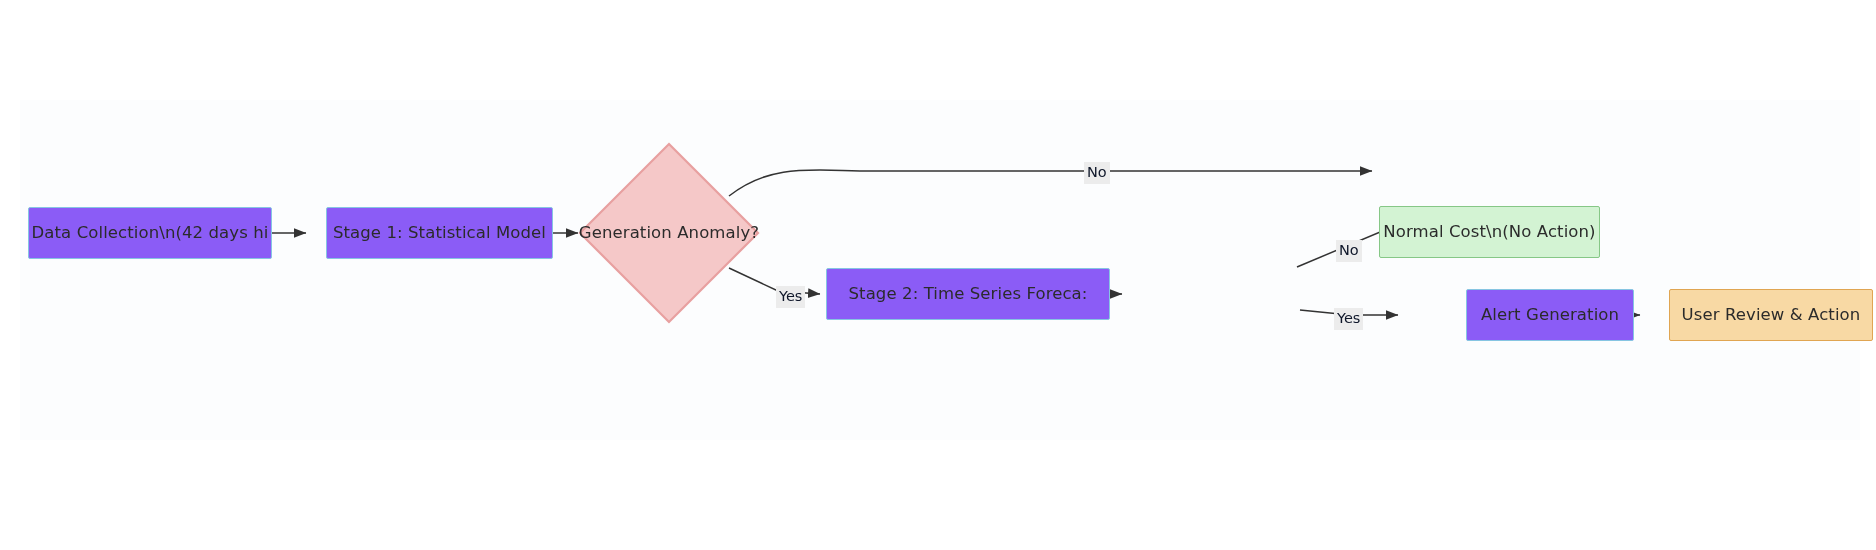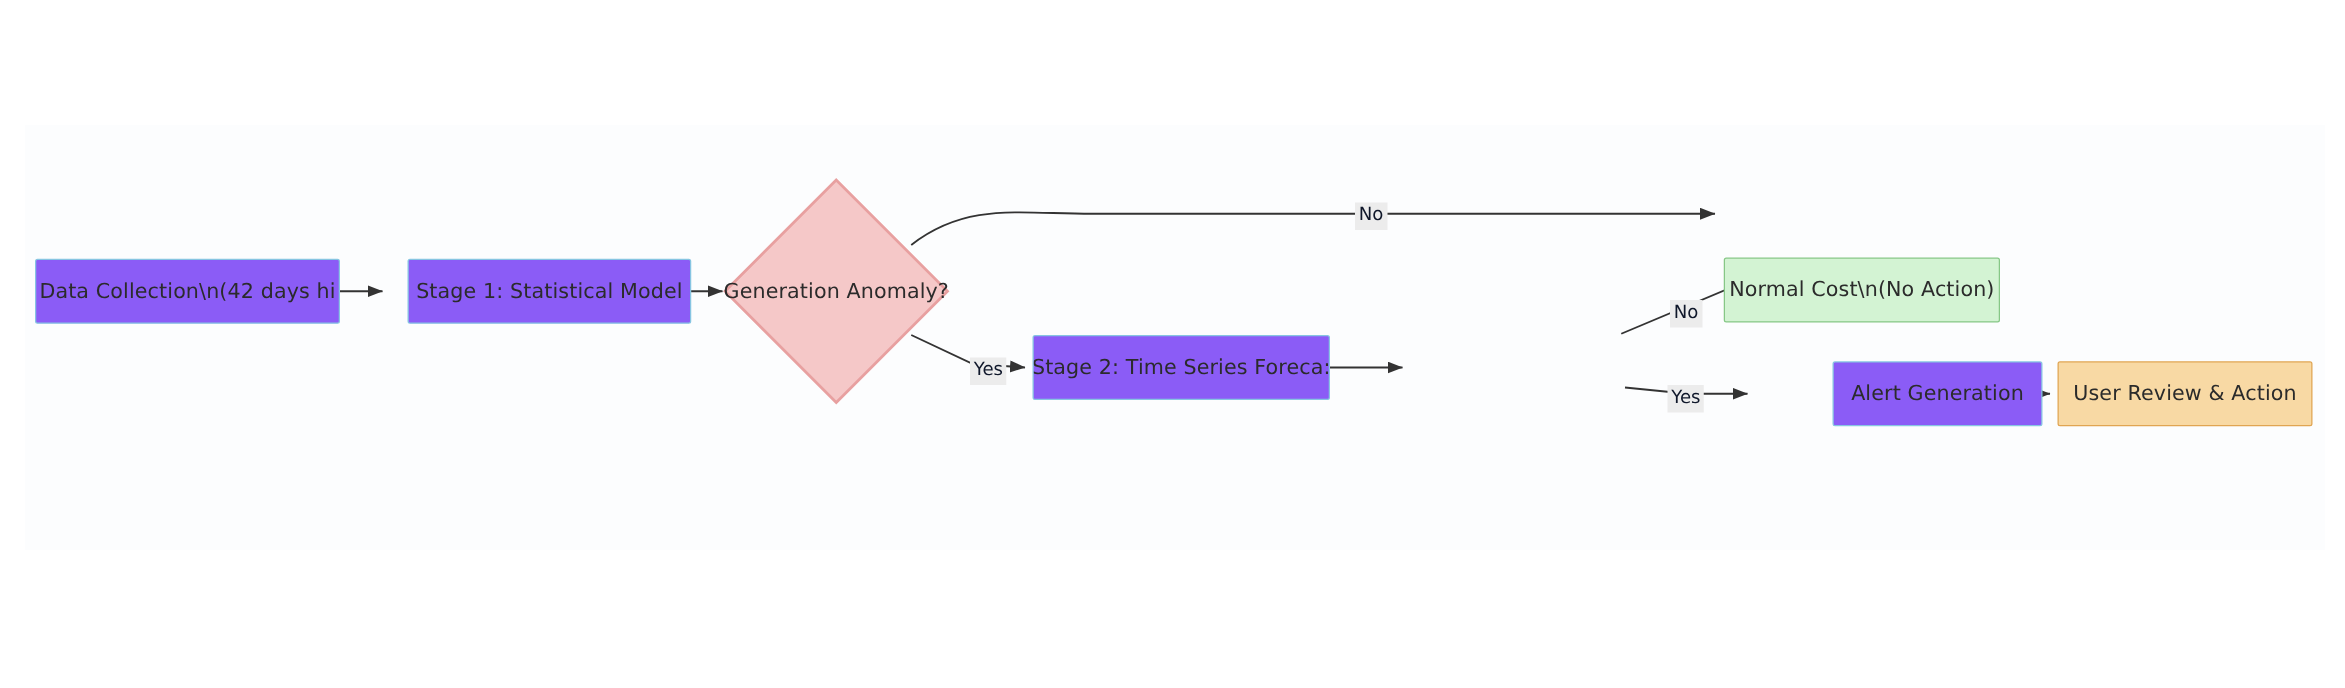--- a/index.html
+++ b/index.html
@@ -43,21 +43,21 @@
     font-size: 16.5px;
     color: #2b2b2b;
     letter-spacing: 0.1px;
     line-height: 1;
   }
   .rect {
     border-radius: 2px;
   }
   .rect.blue   { background: #8b5cf6; border: 1.3px solid #86c5e2; }
   .rect.green  { background: #d3f3d3; border: 1.3px solid #86c786; }
-  .rect.orange { background: #f8d9a4; border: 1.3px solid #e0a552; }
+  .rect.orange { background: #f8d9a4; border: 1.3px solid #e0a552; margin-left: 23px; }
 
   
   .diamond {
     background: transparent;
     border: none;
   }
   .diamond .dia-shape {
     position: absolute;
     left: 0; top: 0;
     width: 100%;
@@ -125,21 +125,21 @@
     <span class="node-label">Stage 1: Statistical Model</span>
   </div>
 
   <div class="node diamond" style="left:578px; top:142px; width:182px; height:182px;">
     <svg class="dia-shape" viewBox="0 0 182 182" xmlns="http://www.w3.org/2000/svg">
       <polygon points="91,2 180,91 91,180 2,91" fill="#f5c8c8" stroke="#e8a0a0" stroke-width="2.2"></polygon>
     </svg>
     <span class="node-label">Generation Anomaly?</span>
   </div>
 
-  <div class="node rect blue" style="left:826px; top:268px; width:238px; height:52px;">
+  <div class="node rect blue" style="left:826px; top:268px; width:284px; height:52px;">
     <span class="node-label">Stage 2: Time Series Foreca:</span>
   </div>
 
 
   <div class="node rect green" style="left:1379px; top:158px; width:221px; height:52px;margin-top:48px;">
     <span class="node-label">Normal Cost\n(No Action)</span>
   </div>
 
   <div class="node rect blue" style="left:1466px; top:289px; width:168px; height:52px;">
     <span class="node-label">Alert Generation</span>

